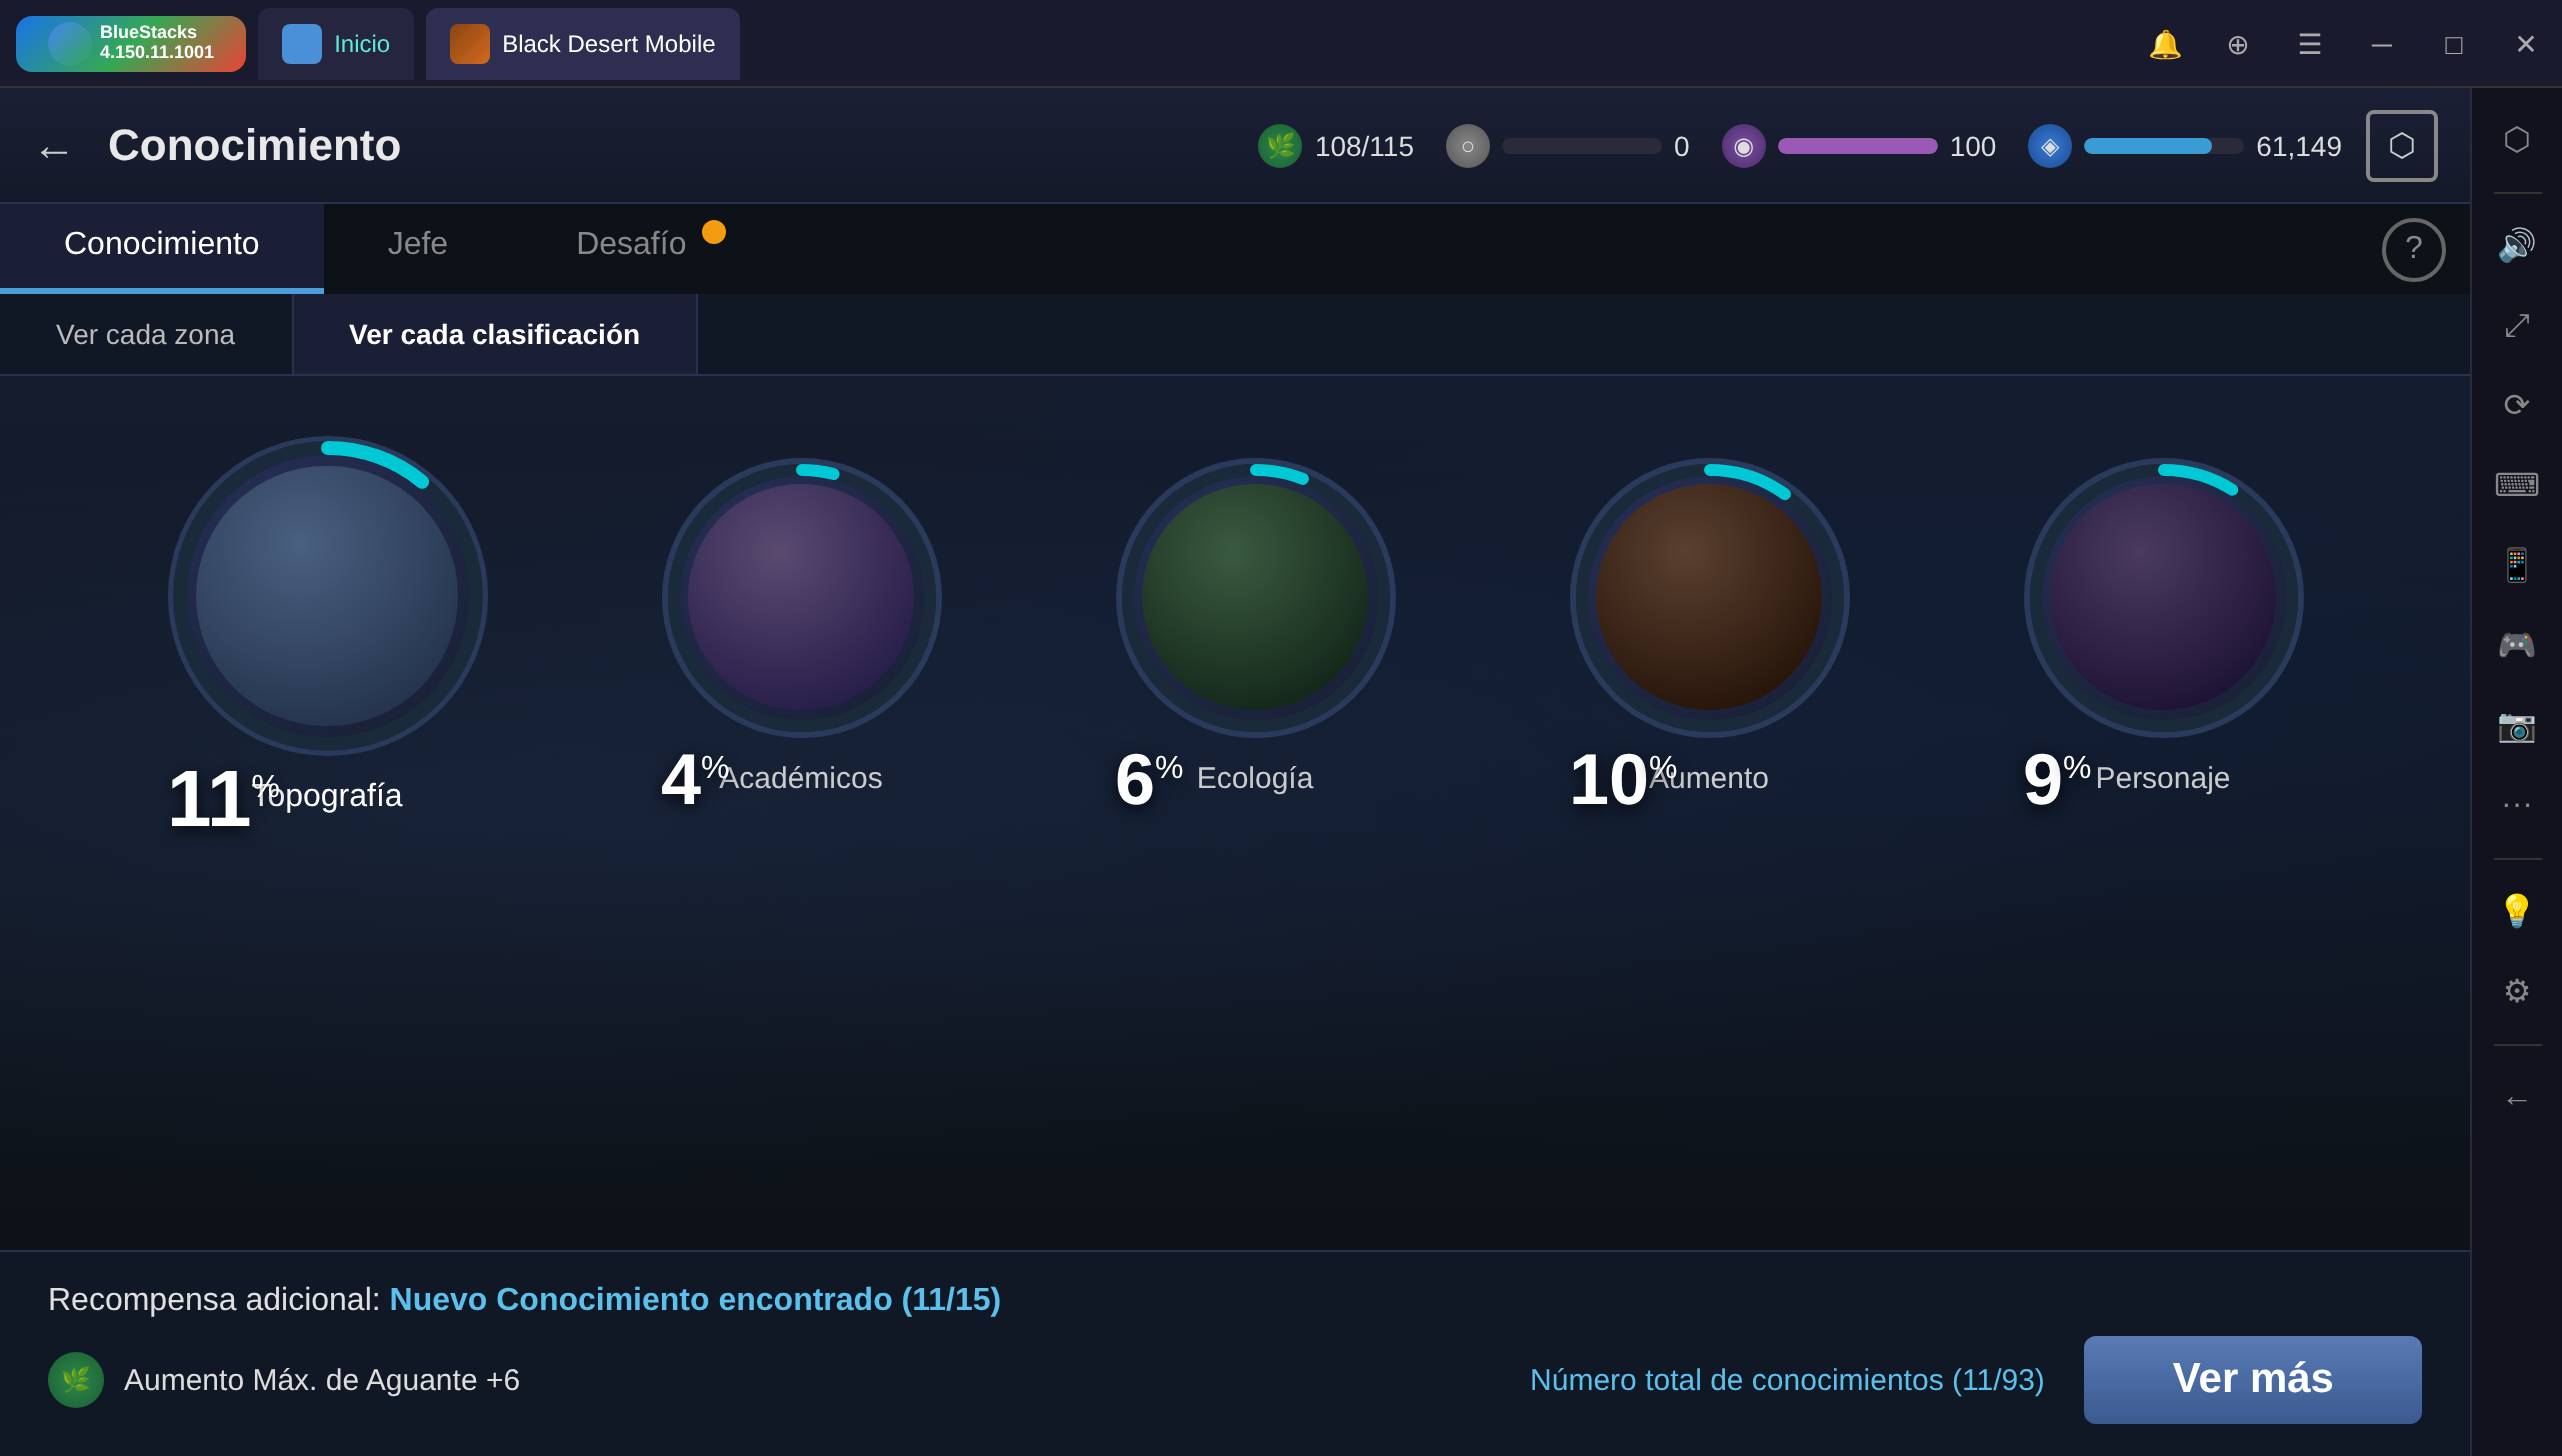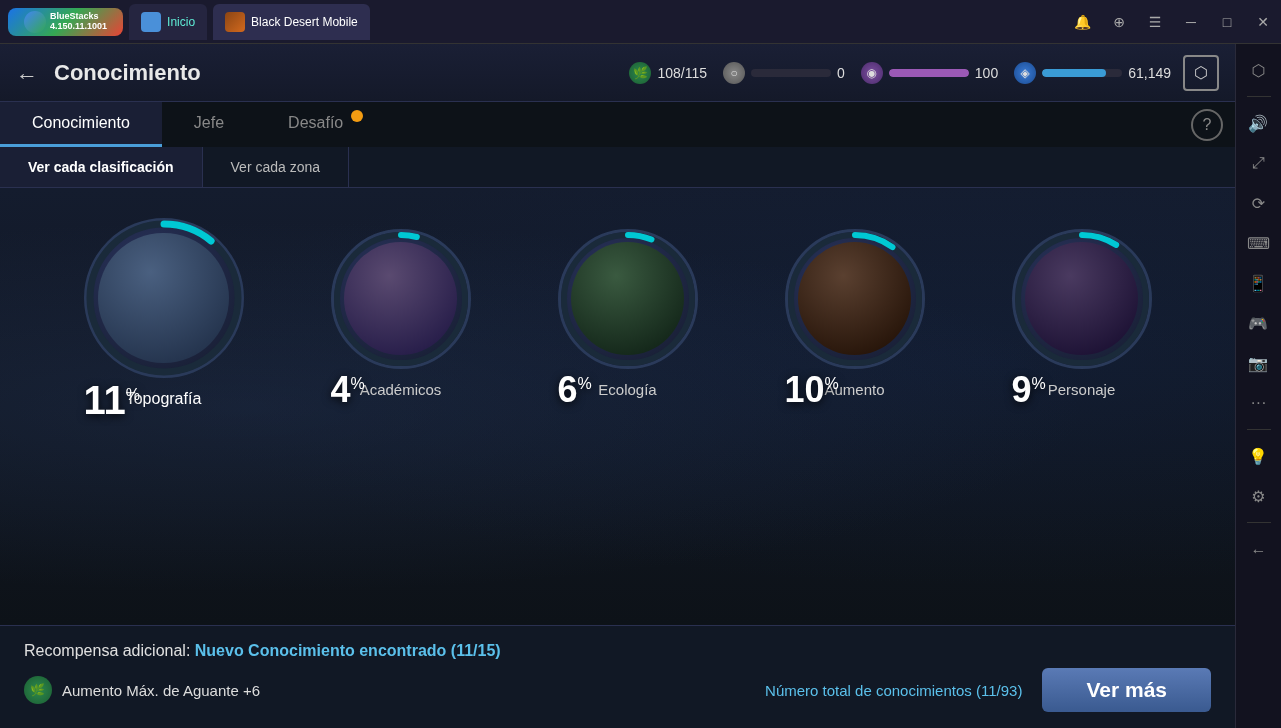--- a/index.html
+++ b/index.html
@@ -528,25 +528,25 @@
         </div>
         <div class="game-tab notify">
           <span>Desafío</span>
         </div>
         <div class="help-btn">
           <span>?</span>
         </div>
       </div>
 
       <div class="game-subtabs">
+        <div class="game-subtab">
+          <span>Ver cada zona</span>
+        </div>
         <div class="game-subtab active">
           <span>Ver cada clasificación</span>
-        </div>
-        <div class="game-subtab">
-          <span>Ver cada zona</span>
         </div>
       </div>
 
       <div class="game-content">
         <div class="bg-overlay"></div>
 
         <div class="categories-row">
 
           <div class="category-item selected">
             <div class="circle-container large">

